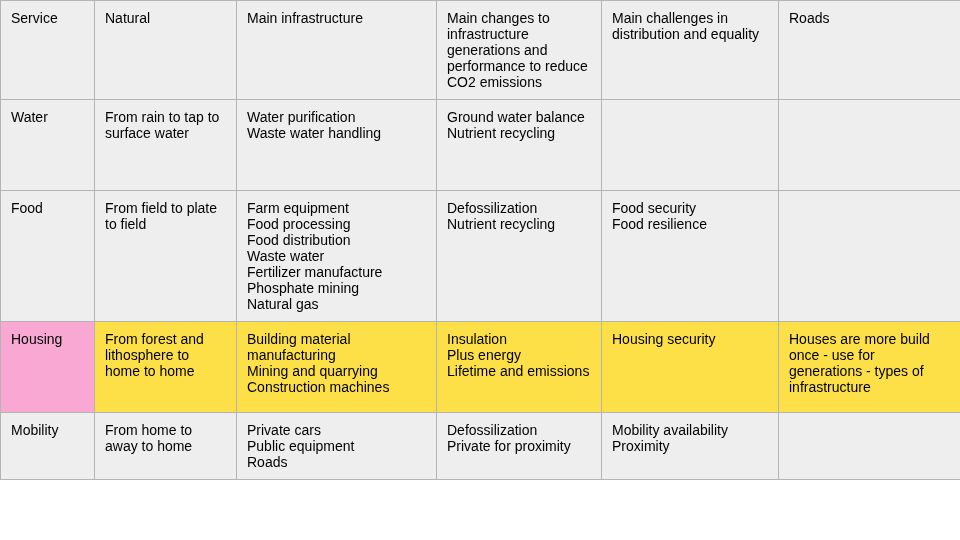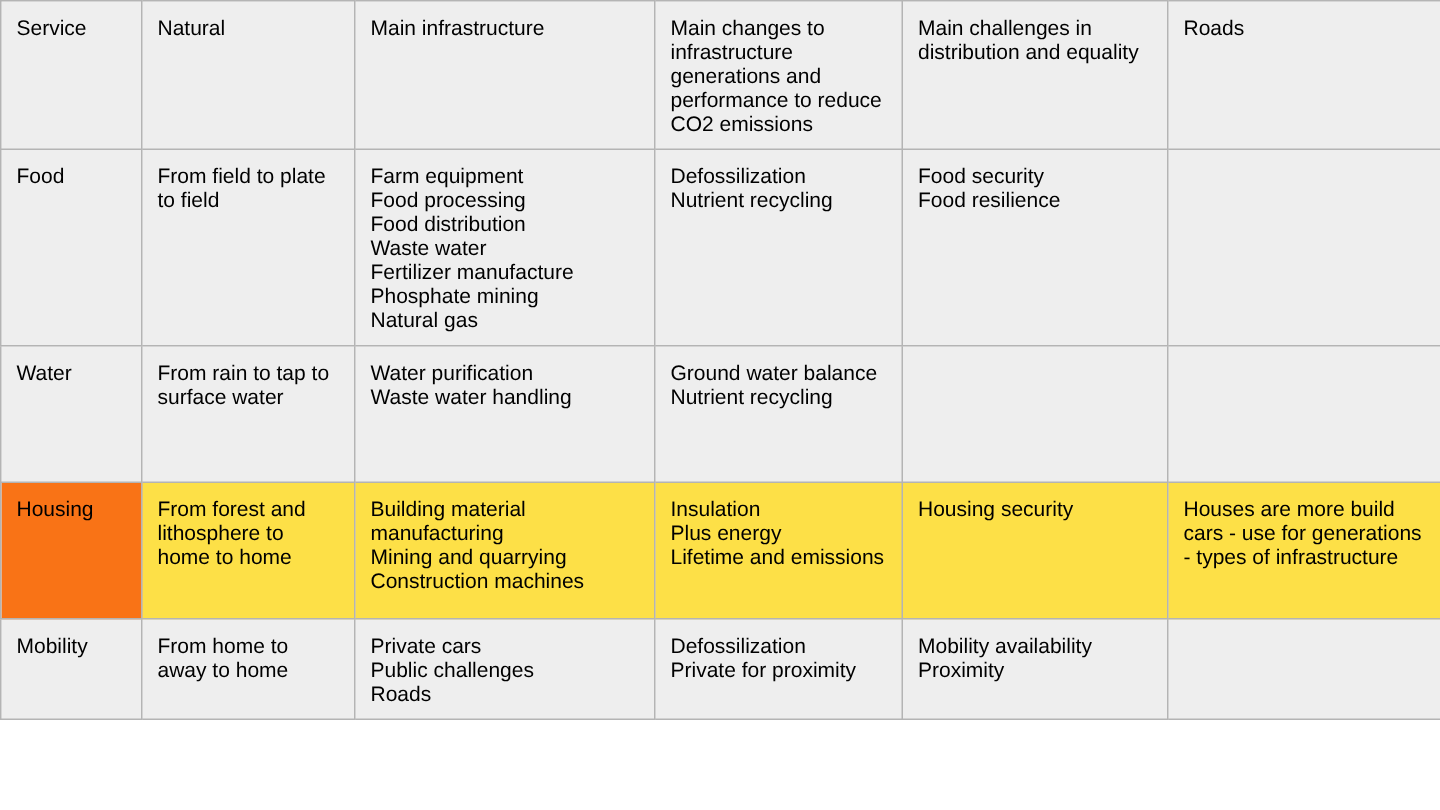--- a/index.html
+++ b/index.html
@@ -51,21 +51,21 @@
   td.rowhead {
     background: #eeeeee;
   }
   tr.shaded td {
     background: #eeeeee;
   }
   tr.plain td {
     background: #fde047;
   }
   tr.plain td.rowhead {
-    background: #f97316;
+    background: #f9a8d4;
   }
   .cell-lines {
     display: block;
   }
   .cell-lines span {
     display: block;
     white-space: normal;
   }
   
   tr.r-water td { height: 72px; }
@@ -91,20 +91,43 @@
         <th>Service</th>
         <th>Natural</th>
         <th>Main infrastructure</th>
         <th>Main changes to infrastructure generations and performance to reduce CO2 emissions</th>
         <th>Main challenges in distribution and equality</th>
         <th>Roads</th>
       </tr>
     </thead>
     <tbody>
 
+      <tr class="shaded r-water">
+        <td class="rowhead">Water</td>
+        <td>
+          <span class="cell-lines">
+            <span>From rain to tap to surface water</span>
+          </span>
+        </td>
+        <td>
+          <span class="cell-lines">
+            <span>Water purification</span>
+            <span>Waste water handling</span>
+          </span>
+        </td>
+        <td>
+          <span class="cell-lines">
+            <span>Ground water balance</span>
+            <span>Nutrient recycling</span>
+          </span>
+        </td>
+        <td></td>
+        <td></td>
+      </tr>
+
       <tr class="shaded r-food">
         <td class="rowhead">Food</td>
         <td>
           <span class="cell-lines">
             <span>From field to plate to field</span>
           </span>
         </td>
         <td>
           <span class="cell-lines">
             <span>Farm equipment</span>
@@ -124,43 +147,20 @@
         </td>
         <td>
           <span class="cell-lines">
             <span>Food security</span>
             <span>Food resilience</span>
           </span>
         </td>
         <td></td>
       </tr>
 
-      <tr class="shaded r-water">
-        <td class="rowhead">Water</td>
-        <td>
-          <span class="cell-lines">
-            <span>From rain to tap to surface water</span>
-          </span>
-        </td>
-        <td>
-          <span class="cell-lines">
-            <span>Water purification</span>
-            <span>Waste water handling</span>
-          </span>
-        </td>
-        <td>
-          <span class="cell-lines">
-            <span>Ground water balance</span>
-            <span>Nutrient recycling</span>
-          </span>
-        </td>
-        <td></td>
-        <td></td>
-      </tr>
-
       <tr class="plain r-housing">
         <td class="rowhead">Housing</td>
         <td>
           <span class="cell-lines">
             <span>From forest and lithosphere to home to home</span>
           </span>
         </td>
         <td>
           <span class="cell-lines">
             <span>Building material manufacturing</span>
@@ -175,36 +175,36 @@
             <span>Lifetime and emissions</span>
           </span>
         </td>
         <td>
           <span class="cell-lines">
             <span>Housing security</span>
           </span>
         </td>
         <td>
           <span class="cell-lines">
-            <span>Houses are more build cars - use for generations - types of infrastructure</span>
+            <span>Houses are more build once - use for generations - types of infrastructure</span>
           </span>
         </td>
       </tr>
 
       <tr class="shaded r-mobility">
         <td class="rowhead">Mobility</td>
         <td>
           <span class="cell-lines">
             <span>From home to away to home</span>
           </span>
         </td>
         <td>
           <span class="cell-lines">
             <span>Private cars</span>
-            <span>Public challenges</span>
+            <span>Public equipment</span>
             <span>Roads</span>
           </span>
         </td>
         <td>
           <span class="cell-lines">
             <span>Defossilization</span>
             <span>Private for proximity</span>
           </span>
         </td>
         <td>

